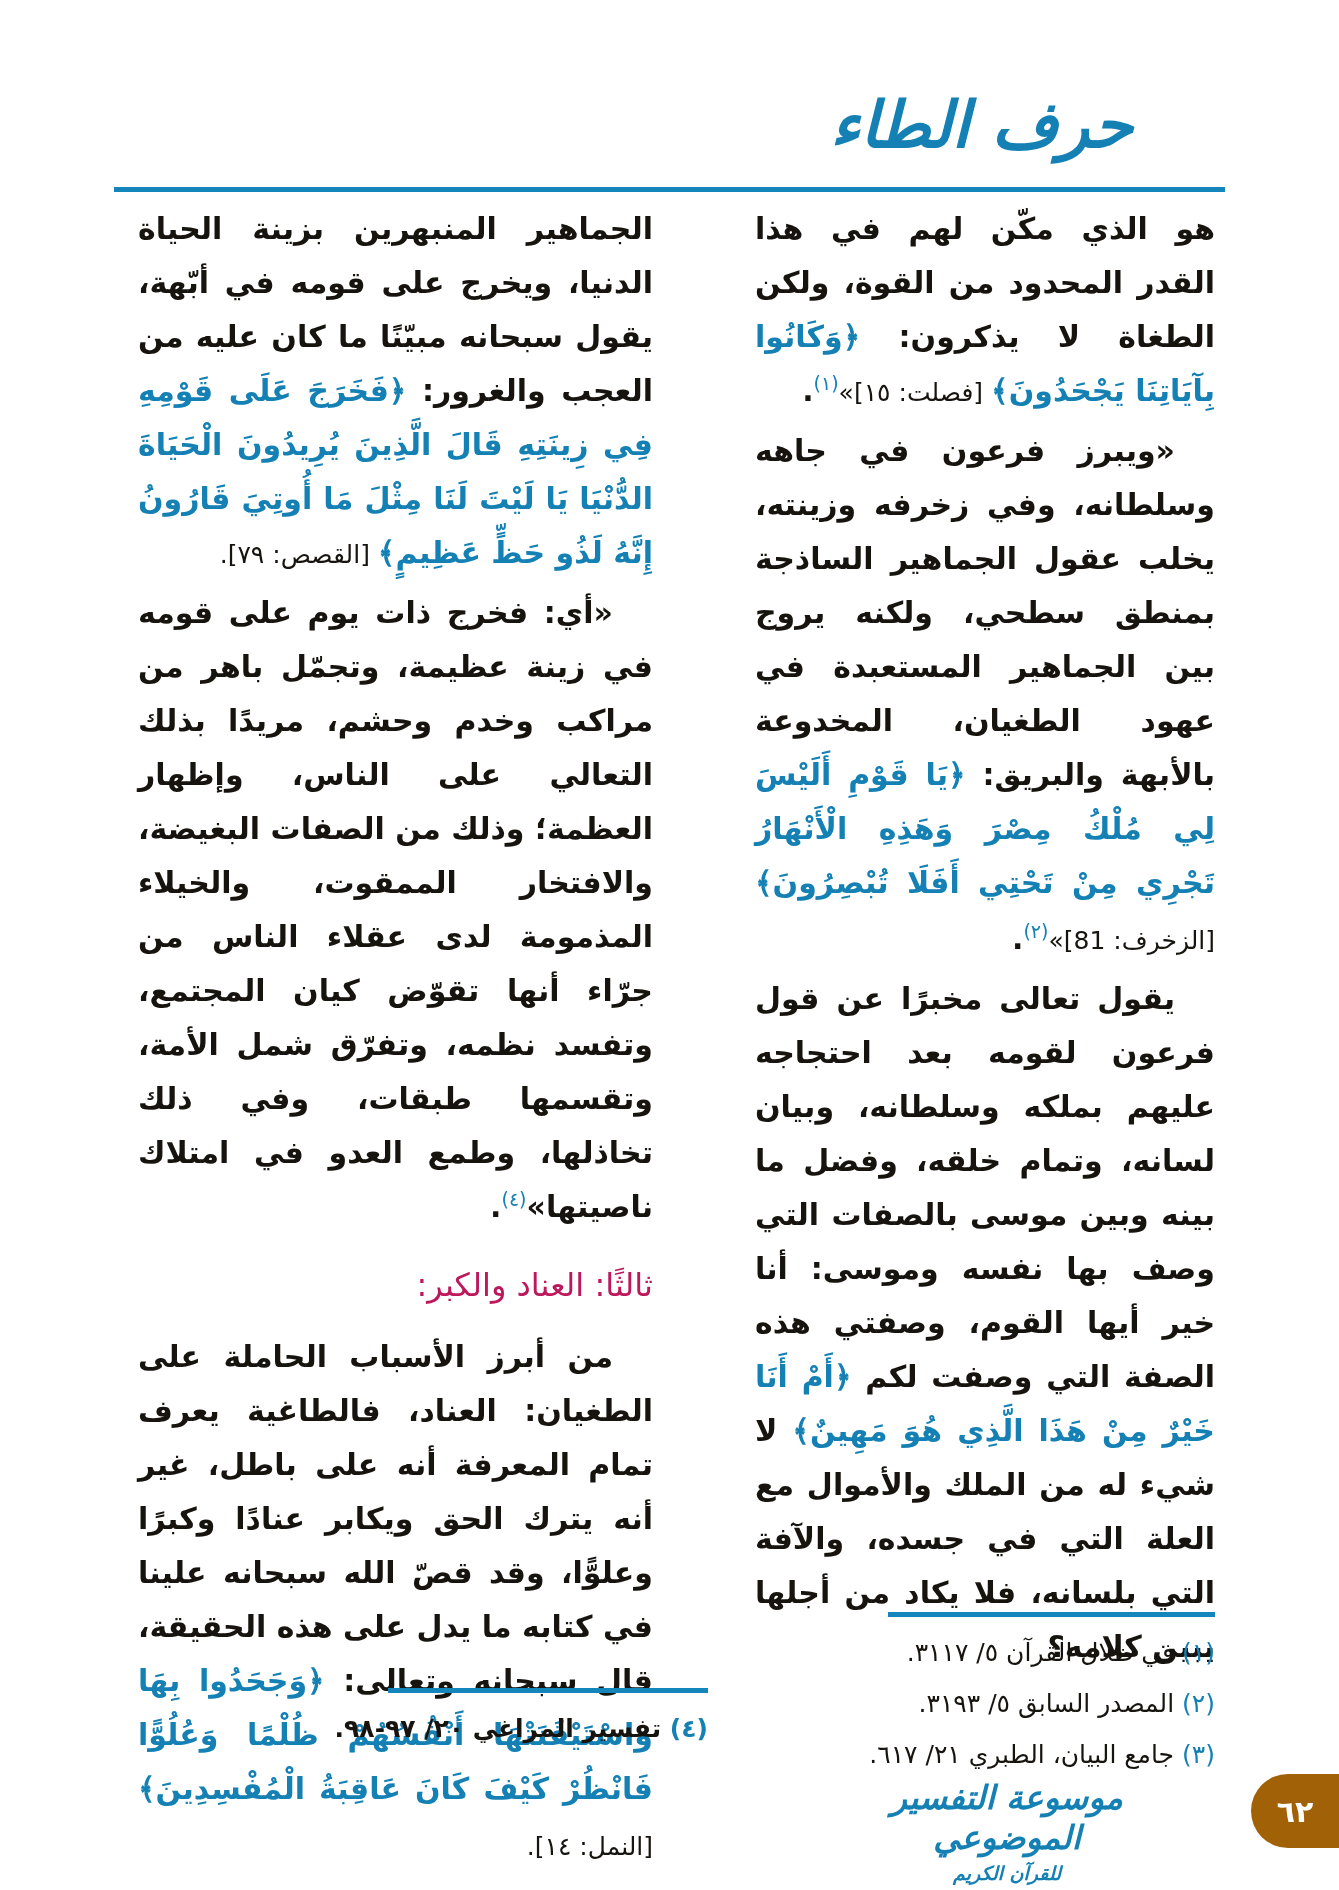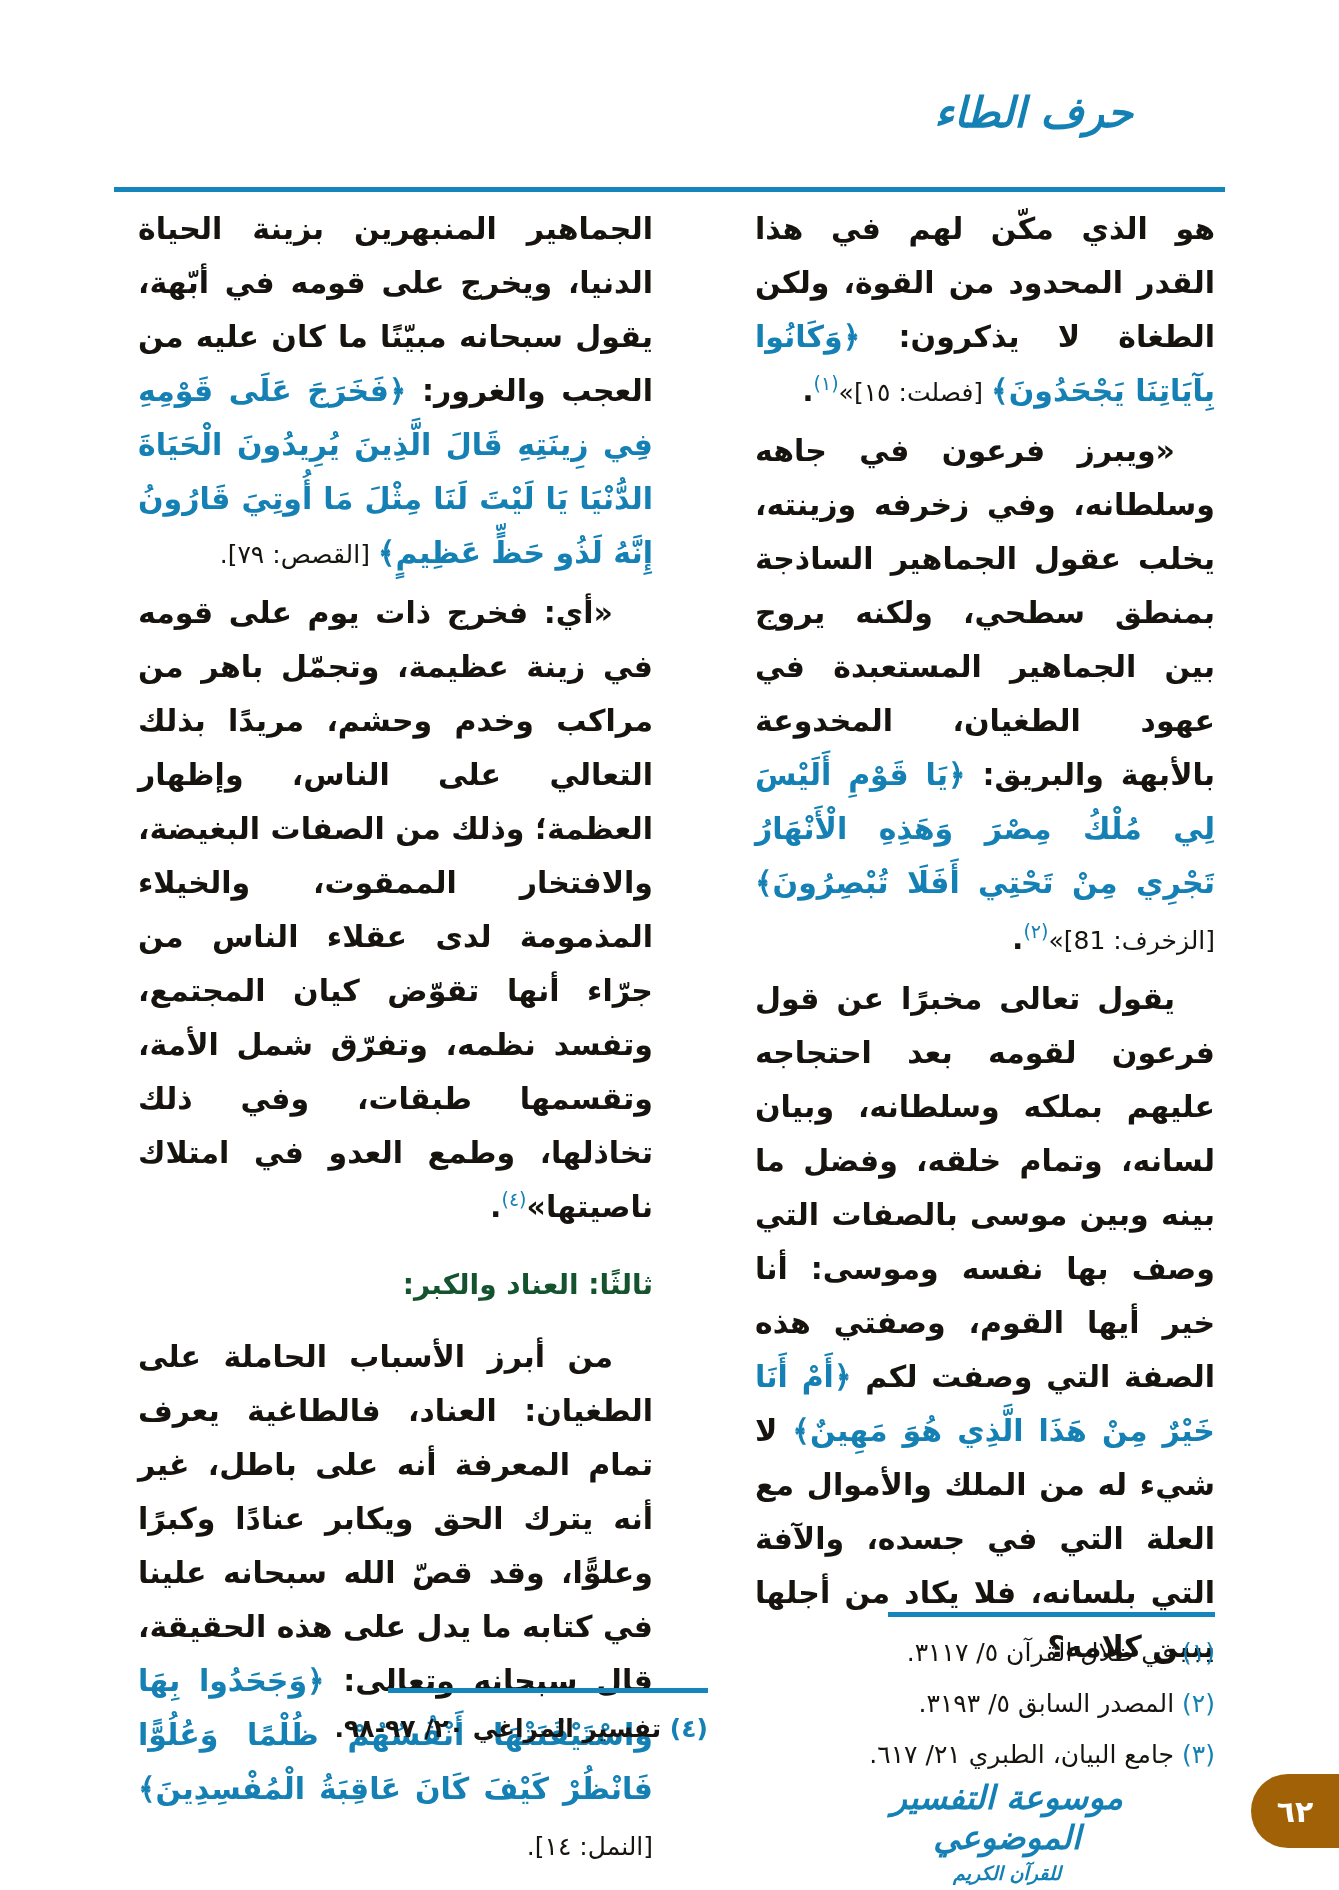--- a/index.html
+++ b/index.html
@@ -8,21 +8,21 @@
     width:1339px;height:1890px;
     background:#ffffff;
     direction:rtl;
     font-family:"DejaVu Sans",sans-serif;
     color:#17140f;
     overflow:hidden;
   }
   
   .chapter-title{
     position:absolute;top:88px;right:206px;
-    font-size:42px;font-weight:700;font-style:italic;
+    font-size:64px;font-weight:700;font-style:italic;
     color:#1480b4;white-space:nowrap;
   }
   .header-rule{
     position:absolute;top:187px;right:114px;
     width:1111px;height:5px;background:#1486bb;
   }
   
   .col{
     position:absolute;top:202px;
     font-size:30px;line-height:54px;font-weight:700;
@@ -32,21 +32,21 @@
   .col-left{left:138px;width:515px;}
   .col p{margin:0 0 4px 0;text-indent:40px;}
   .col p.cont{text-indent:0;}
   .verse{color:#1480b4;}
   .vref{font-weight:400;font-size:25px;}
   sup.fn{
     color:#1480b4;font-size:19px;font-weight:400;
     vertical-align:super;line-height:0;
   }
   .subheading{
-    color:#14532d;font-size:28px;font-weight:700;
+    color:#be185d;font-size:32px;font-weight:400;
     margin:24px 0 18px 0;text-indent:0 !important;
     text-align:right;
   }
   
   .footnotes-right{
     position:absolute;top:1612px;right:124px;width:460px;
     font-size:25px;line-height:51px;font-weight:400;
   }
   .footnotes-right .sep{width:327px;height:5px;background:#1486bb;margin-bottom:10px;}
   .footnote-left{

